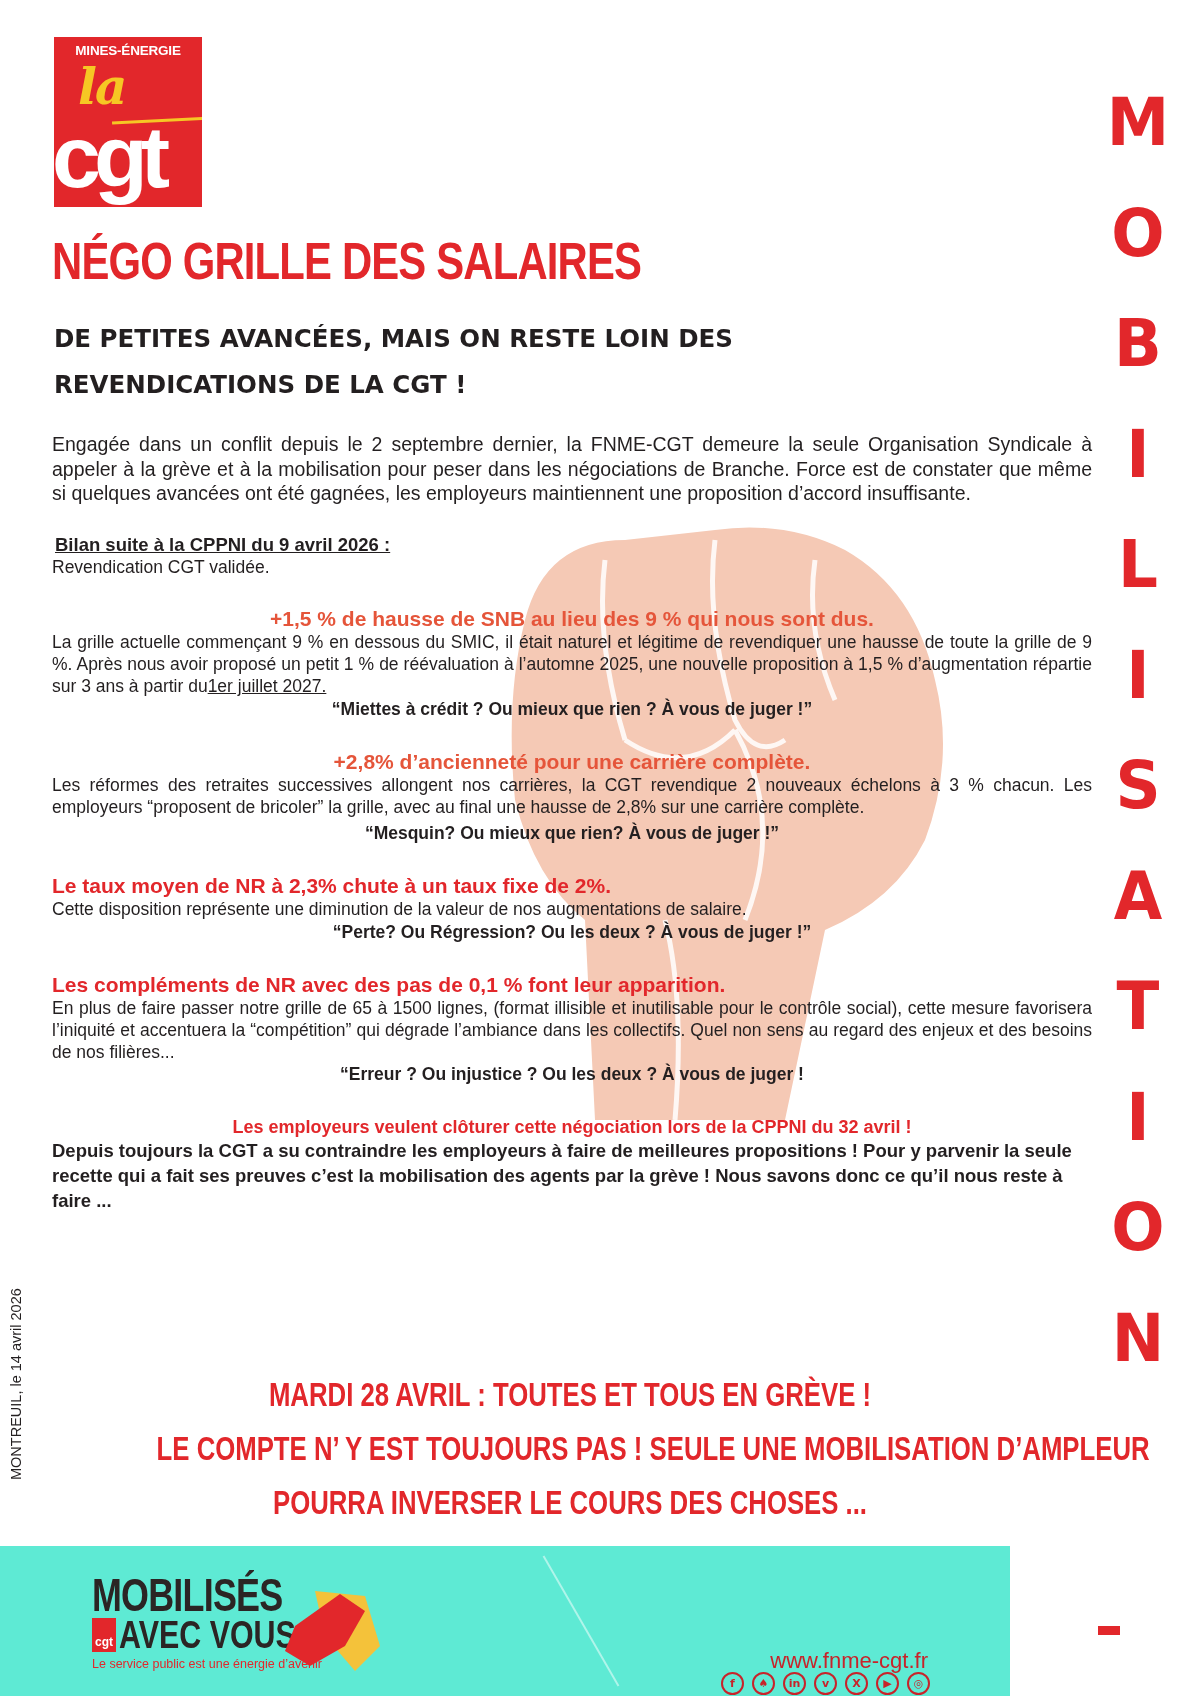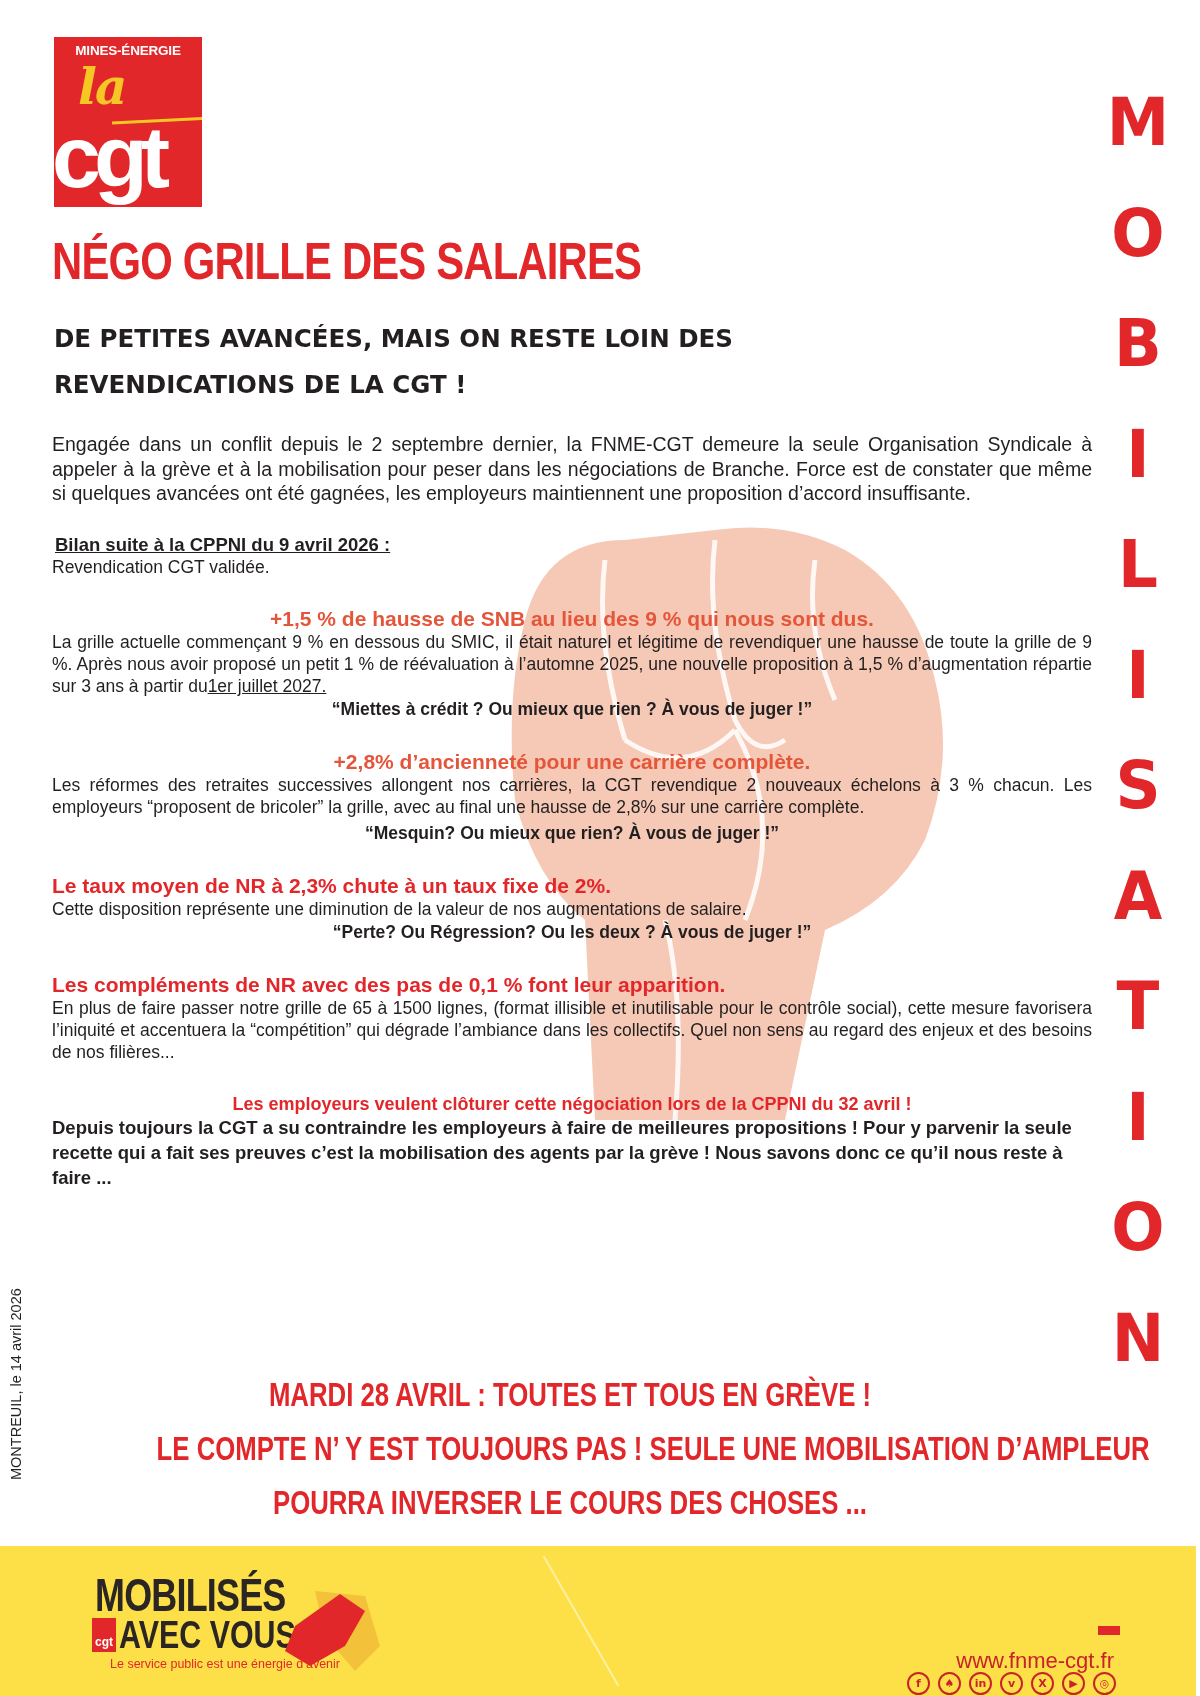--- a/index.html
+++ b/index.html
@@ -37,21 +37,21 @@
   .quote { font-weight:bold; font-size:17.5px; line-height:23px; text-align:center; color:#231f20; }
   .gap { height:26px; }
   .u { text-decoration:underline; }
   .closing-h { font-weight:bold; font-size:18px; line-height:22px; text-align:center; color:#e2272b; margin-top:30px; }
   .closing { font-weight:bold; font-size:18.5px; line-height:25px; color:#231f20; }
 
   .cta { position:absolute; left:40px; width:1060px; text-align:center; color:#e2272b; font-family:"Liberation Sans", sans-serif; font-weight:bold; z-index:2; }
   .cta div { font-size:33px; line-height:54px; transform:scaleX(0.78); white-space:nowrap; }
 
   
-  .footer { position:absolute; left:0; top:1546px; width:1196px; height:150px; background:#fde047; z-index:1;text-align:right; }
+  .footer { position:absolute; left:0; top:1546px; width:1010px; height:150px; background:#5eead4; z-index:1; }
   .footer .scratch { position:absolute; left:580px; top:0; width:2px; height:150px; background:rgba(255,255,255,0.5); transform:rotate(-30deg); }
   .mob { position:absolute; left:92px; top:26px; }
   .mob .l1 { font-family:"Liberation Sans", sans-serif; font-weight:bold; font-size:46px; color:#2b2524; line-height:46px; transform:scaleX(0.78); transform-origin:0 0; letter-spacing:-1px; white-space:nowrap; }
   .mob .row2 { display:flex; align-items:center; margin-top:-2px; }
   .mob .mini { width:24px; height:34px; background:#e2272b; color:#fff; font-size:12px; font-weight:bold; display:flex; align-items:flex-end; justify-content:center; padding-bottom:3px; }
   .mob .l2 { font-family:"Liberation Sans", sans-serif; font-weight:bold; font-size:38px; color:#2b2524; line-height:38px; transform:scaleX(0.8); transform-origin:0 0; margin-left:3px; white-space:nowrap; }
   .mob .tag { font-size:12.5px; color:#e2272b; margin-top:3px; white-space:nowrap; font-family:"Liberation Sans", sans-serif; }
   .hands { position:absolute; left:285px; top:40px; width:95px; height:85px; }
   .redbar { position:absolute; left:1098px; top:80px; width:22px; height:9px; background:#e2272b; }
   .site { position:absolute; right:82px; top:102px; color:#c8232a; font-size:22px; font-family:"Liberation Sans", sans-serif; }
@@ -122,20 +122,21 @@
   <div>
     <div class="sec-h red">Le taux moyen de NR à 2,3% chute à un taux fixe de 2%.</div>
     <div class="p">Cette disposition représente une diminution de la valeur de nos augmentations de salaire.</div>
     <div class="quote">“Perte? Ou Régression? Ou les deux ? À vous de juger !”</div>
   </div>
   <div class="gap"></div>
 
   <div>
     <div class="sec-h red">Les compléments de NR avec des pas de 0,1 % font leur apparition.</div>
     <div class="p">En plus de faire passer notre grille de 65 à 1500 lignes, (format illisible et inutilisable pour le contrôle social), cette mesure favorisera l’iniquité et accentuera la “compétition” qui dégrade l’ambiance dans les collectifs. Quel non sens au regard des enjeux et des besoins de nos filières...</div>
+    <div class="quote">“Erreur ? Ou injustice ? Ou les deux ? À vous de juger !</div>
   </div>
 
   <div class="closing-h">Les employeurs veulent clôturer cette négociation lors de la CPPNI du 32 avril !</div>
   <div class="closing">Depuis toujours la CGT a su contraindre les employeurs à faire de meilleures propositions ! Pour y parvenir la seule recette qui a fait ses preuves c’est la mobilisation des agents par la grève ! Nous savons donc ce qu’il nous reste à faire ...</div>
 </div>
 
 <div class="cta" style="top:1368px">
   <div>MARDI 28 AVRIL : TOUTES ET TOUS EN GRÈVE !</div>
   <div>LE COMPTE N’ Y EST TOUJOURS PAS ! SEULE UNE MOBILISATION D’AMPLEUR</div>
   <div>POURRA INVERSER LE COURS DES CHOSES ...</div>

